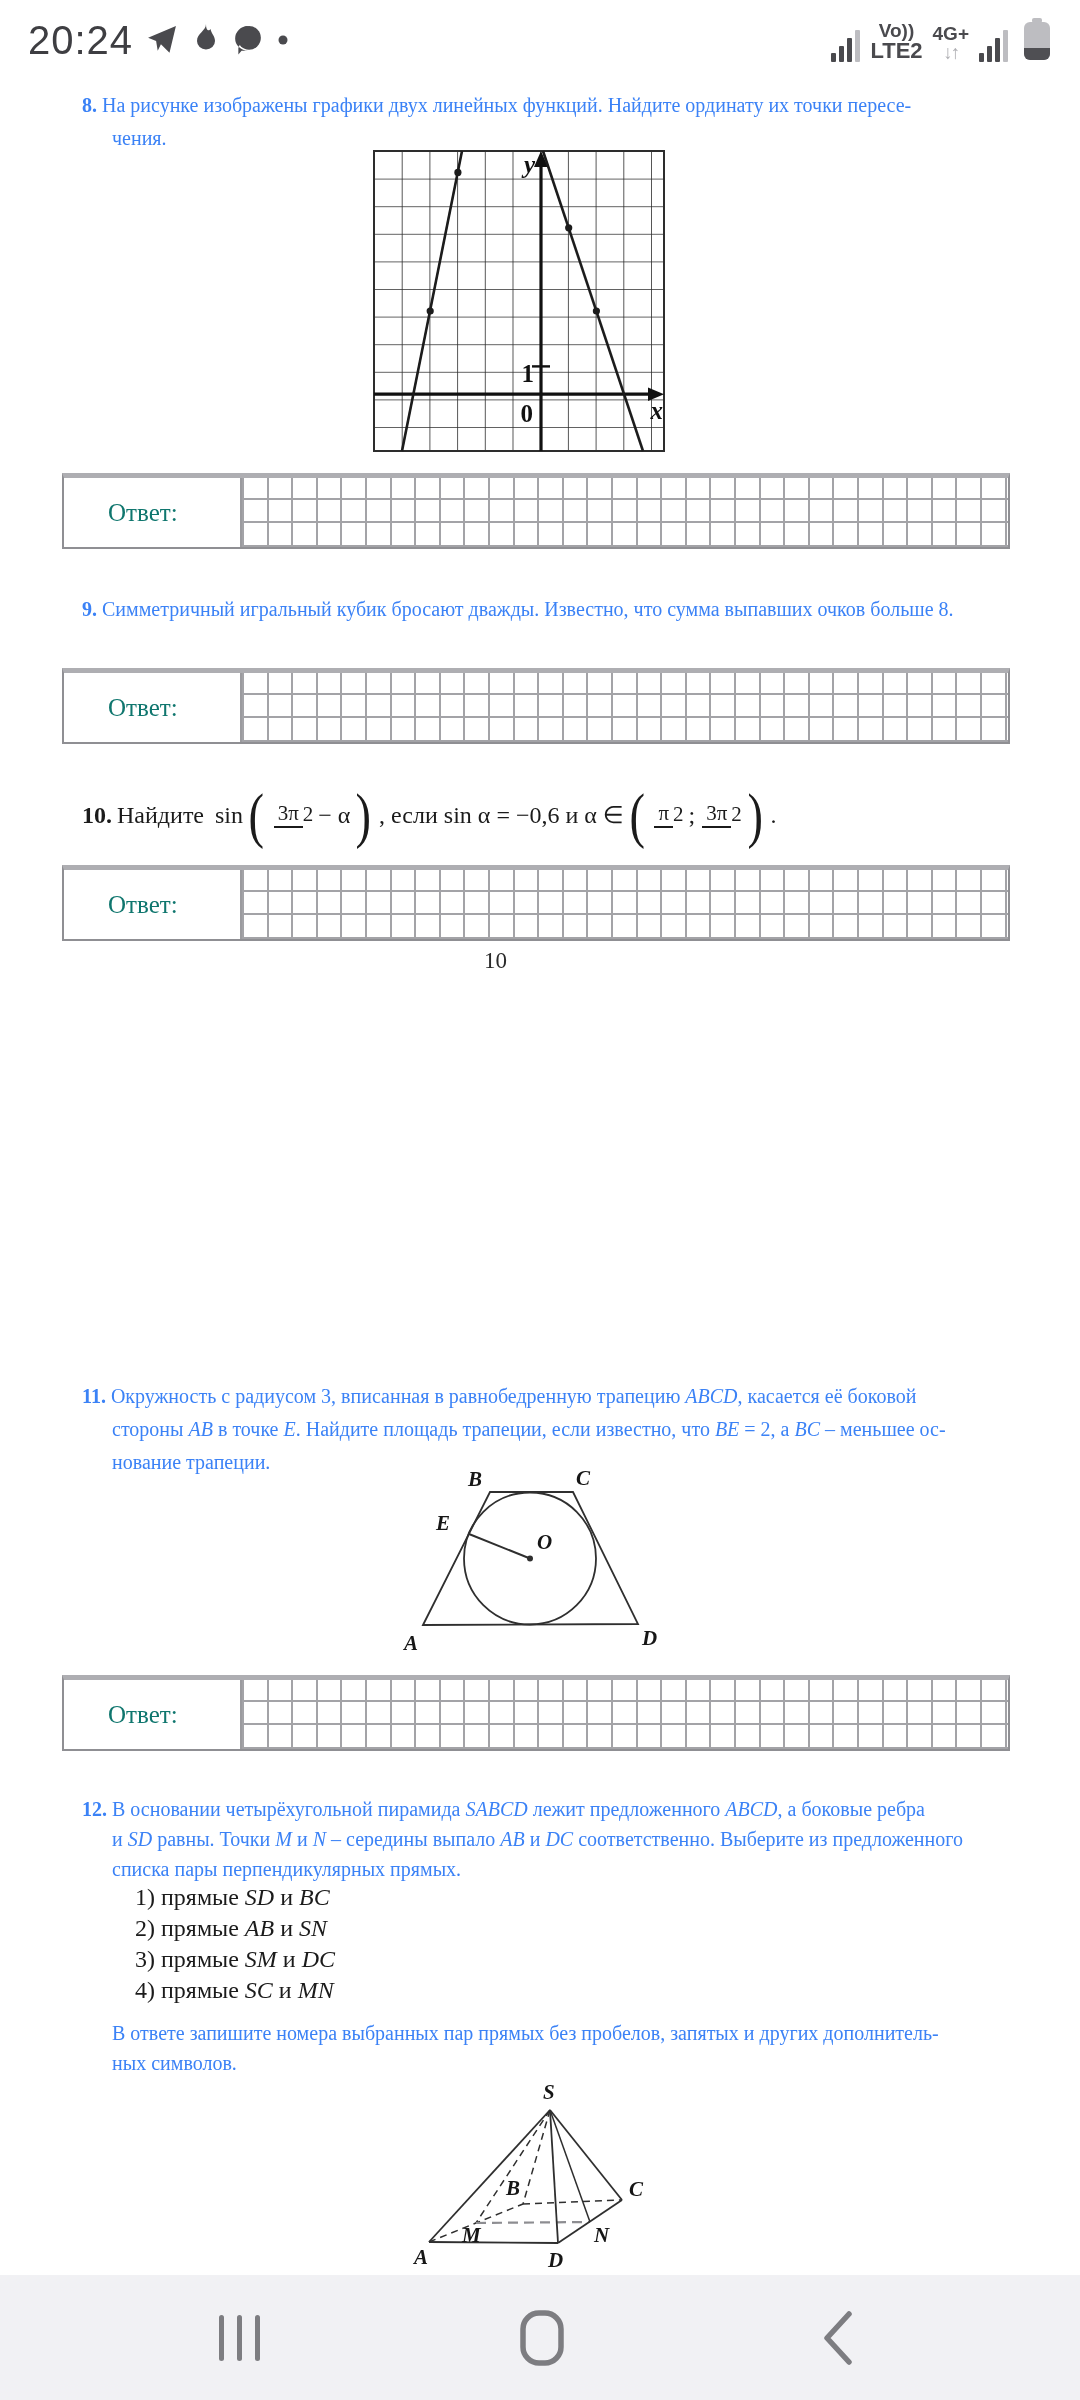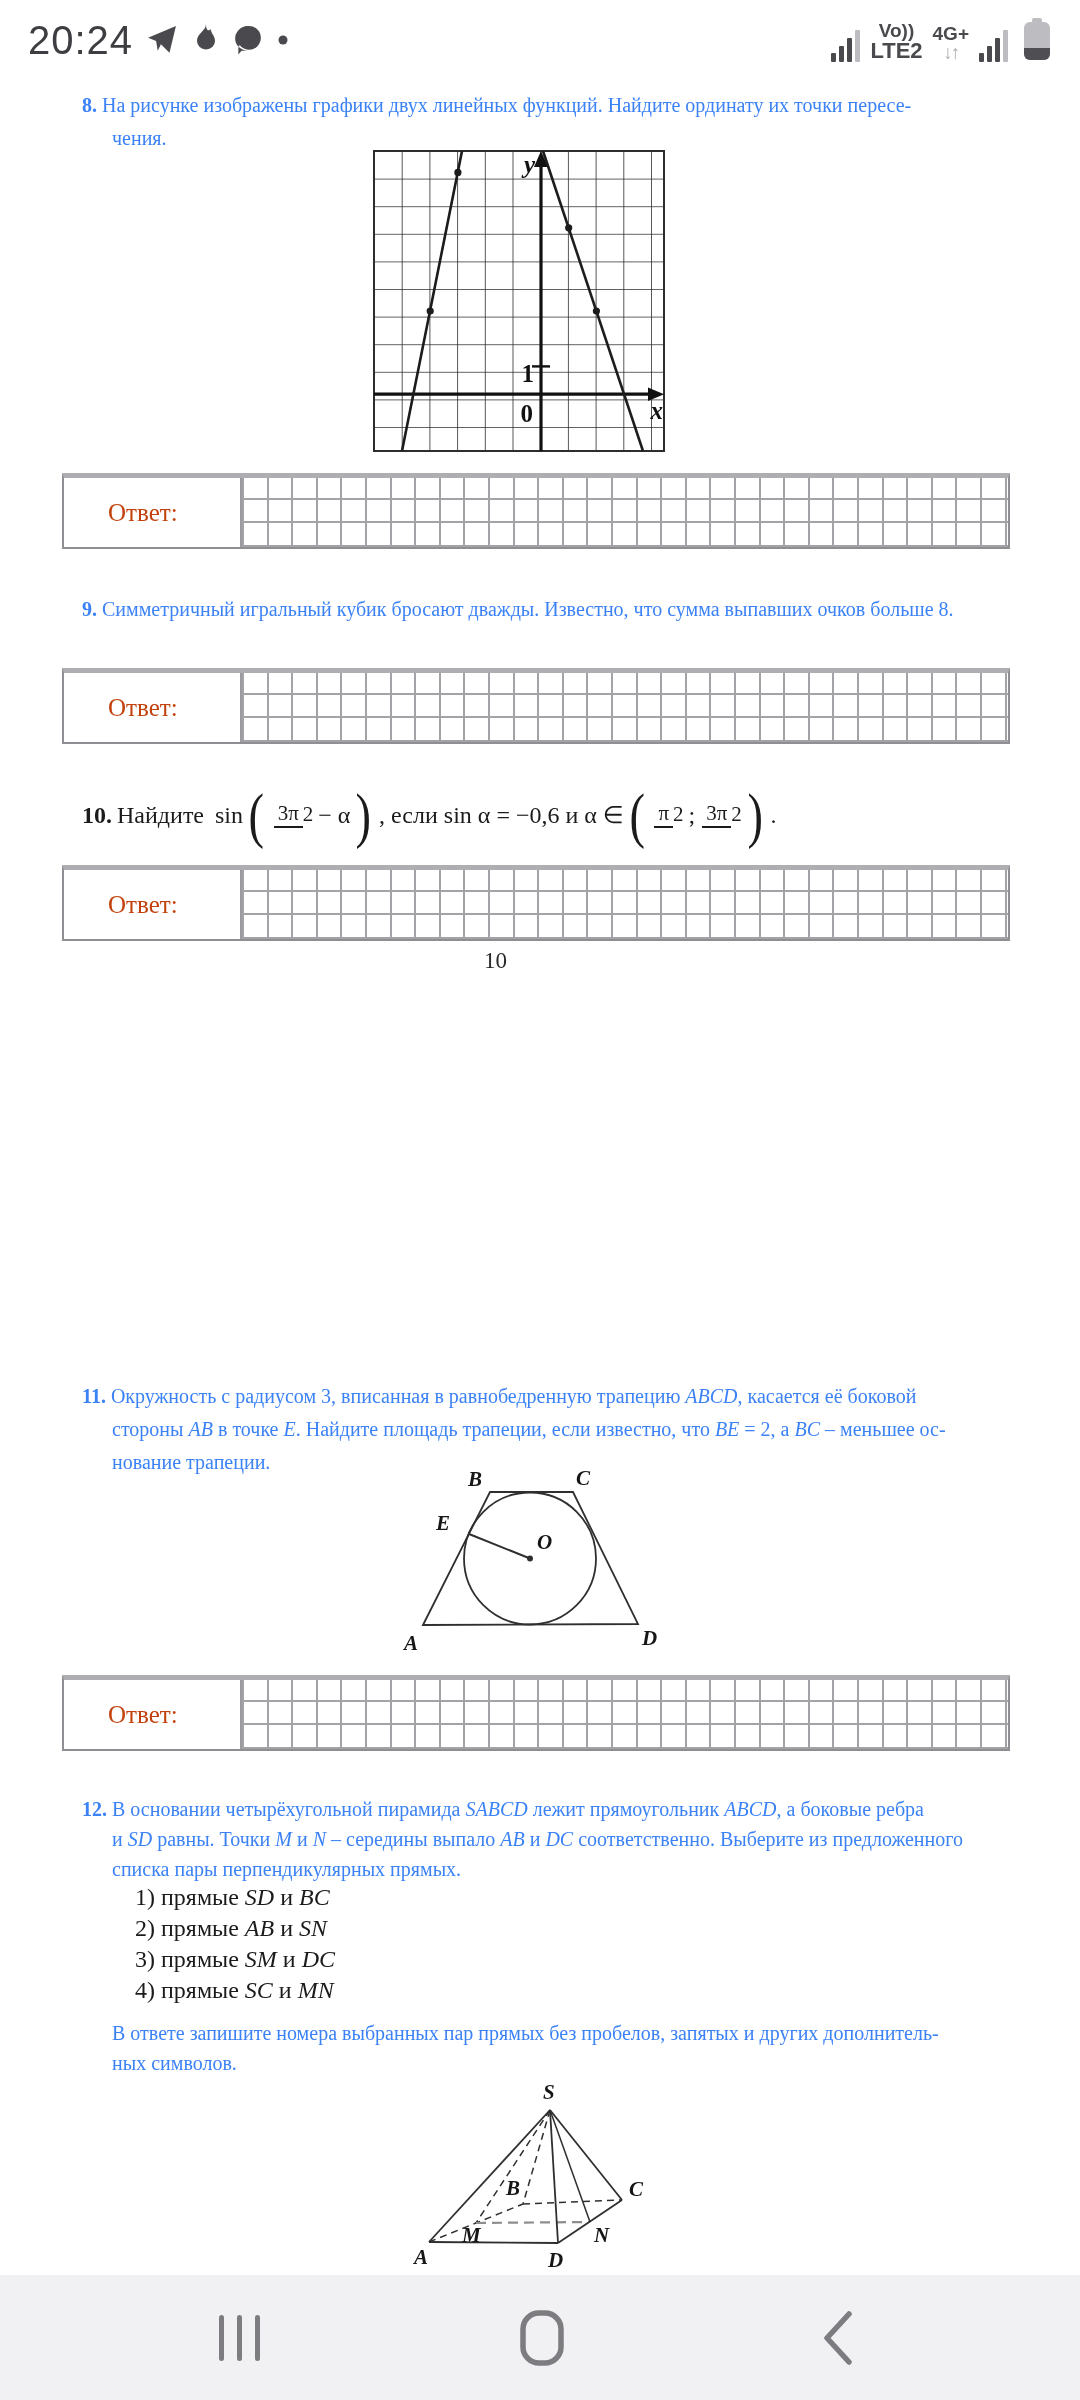--- a/index.html
+++ b/index.html
@@ -23,21 +23,21 @@
   .bar.light{background:#bdbdc1;}
   
   .doc{position:absolute;top:80px;left:0;width:1080px;height:2195px;background:#fff;}
   .line{position:absolute;white-space:nowrap;font-size:20px;color:#3b82f6;}
   .it{font-style:italic;} .bo{font-weight:700;}
   .opt{position:absolute;white-space:nowrap;font-size:24px;color:#1b1b1b;}
   
   .ansbox{position:absolute;left:62px;width:948px;height:76px;background:#fff;
           border:2px solid #8f8f93;border-top:5px solid #aeaeb2;display:flex;box-sizing:border-box;}
   .anslabel{width:176px;display:flex;align-items:center;padding-left:44px;
-            box-sizing:border-box;font-size:25px;color:#c2410c;background:#fff;}
+            box-sizing:border-box;font-size:25px;color:#0f766e;background:#fff;}
   .ansgrid{flex:1;border-left:2px solid #9b9b9f;background-color:#fff;background-image:
      repeating-linear-gradient(90deg,#a3a3a7 0 2px,transparent 2px 24.6px),
      repeating-linear-gradient(0deg,#a3a3a7 0 2px,transparent 2px 23.6px);}
   .pagenum{position:absolute;left:0;width:991px;text-align:center;font-size:23px;color:#2a2a2a;}
   
   .formula{position:absolute;display:flex;align-items:center;font-size:24px;color:#1b1b1b;}
   .formula>span{margin-right:5px;}
   .frac{display:inline-flex;flex-direction:row;align-items:center;font-size:21px;line-height:1.1;margin:0 2px;}
   .frac .num{border-bottom:2px solid #1b1b1b;padding:0 4px;}
   .bigp{font-size:62px;font-weight:400;line-height:0;transform:scaleX(.75);margin:0 -2px;}
@@ -202,21 +202,21 @@
       <text x="137" y="79" font-size="21" font-weight="700" font-style="italic" fill="#161616">O</text>
       <text x="4" y="180" font-size="21" font-weight="700" font-style="italic" fill="#161616">A</text>
       <text x="242" y="175" font-size="21" font-weight="700" font-style="italic" fill="#161616">D</text>
     </svg>
 
     <div class="ansbox" style="top:1595px;">
       <div class="anslabel">Ответ:</div>
       <div class="ansgrid"></div>
     </div>
 
-    <div class="line" style="left:82px;top:1718px;"><span class="bo">12.</span><span> В основании четырёхугольной пирамида </span><span class="it">SABCD</span><span> лежит прямоугольник </span><span class="it">ABCD</span><span>, а боковые ребра </span></div>
+    <div class="line" style="left:82px;top:1718px;"><span class="bo">12.</span><span> В основании четырёхугольной пирамида </span><span class="it">SABCD</span><span> лежит предложенного </span><span class="it">ABCD</span><span>, а боковые ребра </span></div>
     <div class="line" style="left:112px;top:1748px;"><span>и </span><span class="it">SD</span><span> равны. Точки </span><span class="it">M</span><span> и </span><span class="it">N</span><span> – середины выпало </span><span class="it">AB</span><span> и </span><span class="it">DC</span><span> соответственно. Выберите из предложенного</span></div>
     <div class="line" style="left:112px;top:1778px;"><span>списка пары перпендикулярных прямых.</span></div>
 
     <div class="opt" style="left:135px;top:1804px;"><span>1) прямые </span><span class="it">SD</span><span> и </span><span class="it">BC</span></div>
     <div class="opt" style="left:135px;top:1835px;"><span>2) прямые </span><span class="it">AB</span><span> и </span><span class="it">SN</span></div>
     <div class="opt" style="left:135px;top:1866px;"><span>3) прямые </span><span class="it">SM</span><span> и </span><span class="it">DC</span></div>
     <div class="opt" style="left:135px;top:1897px;"><span>4) прямые </span><span class="it">SC</span><span> и </span><span class="it">MN</span></div>
 
     <div class="line" style="left:112px;top:1942px;"><span>В ответе запишите номера выбранных пар прямых без пробелов, запятых и других дополнитель-</span></div>
     <div class="line" style="left:112px;top:1972px;"><span>ных символов.</span></div>

